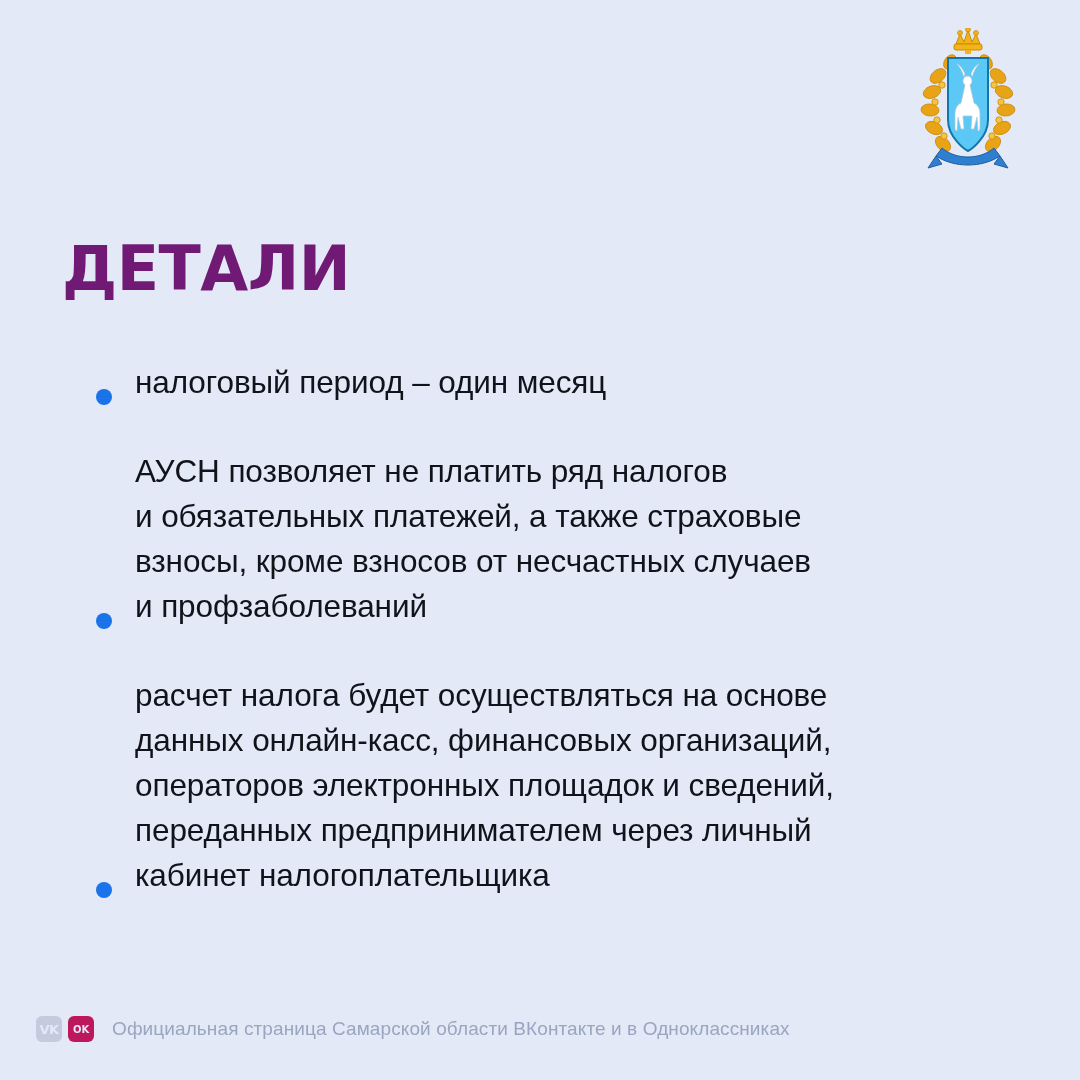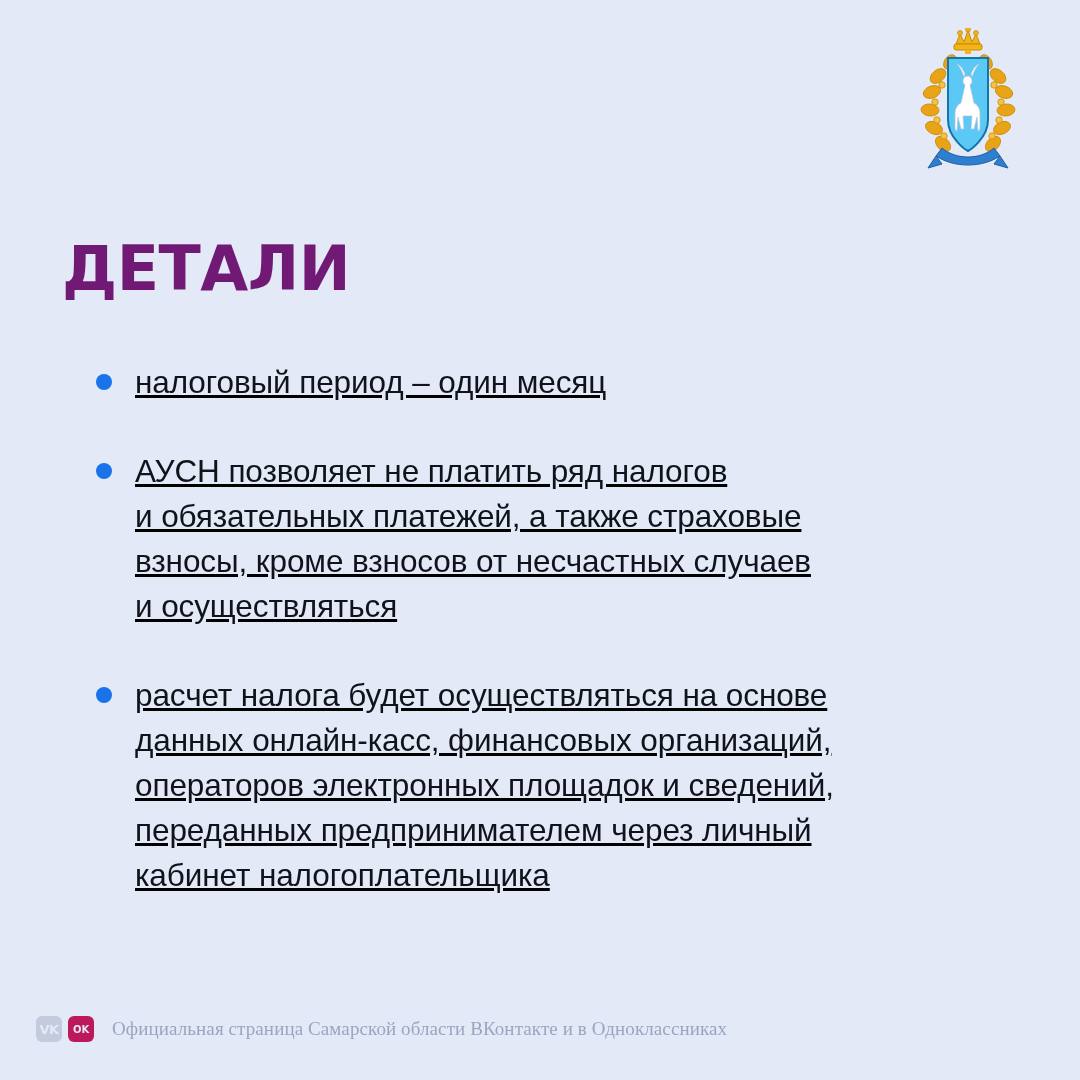--- a/index.html
+++ b/index.html
@@ -45,23 +45,22 @@
 
   
   .bullets {
     position: absolute;
     top: 360px;
     left: 96px;
     width: 930px;
   }
   .bullet {
     display: flex;
-    align-items: flex-start;
+    align-items: flex-end;
     margin-bottom: 44px;
-    text-decoration: underline;
   }
   .bullet:last-child { margin-bottom: 16px; }
   .dot {
     flex: 0 0 auto;
     width: 16px;
     height: 16px;
     border-radius: 50%;
     background: #1a73e8;
     margin-top: 14px;
     margin-right: 23px;
@@ -108,21 +107,20 @@
   .ok-icon {
     background: #be185d;
     color: #e3e9f7;
     font-size: 10px;
     font-weight: 700;
   }
   .footer-text {
     font-size: 19px;
     color: #9aa6c0;
     letter-spacing: 0.1px;
-    font-family: Liberation Serif, serif;
   }
 </style>
 </head>
 <body>
 
 <div class="card">
 
   <div class="emblem">
     <svg viewBox="0 0 120 145" width="120" height="145" xmlns="http://www.w3.org/2000/svg">
 
@@ -184,21 +182,21 @@
     <div class="bullet">
       <span class="dot"></span>
       <div class="bullet-text">налоговый период – один месяц</div>
     </div>
 
     <div class="bullet">
       <span class="dot"></span>
       <div class="bullet-text">АУСН позволяет не платить ряд налогов
 и обязательных платежей, а также страховые
 взносы, кроме взносов от несчастных случаев
-и осуществляться</div>
+и профзаболеваний</div>
     </div>
 
     <div class="bullet">
       <span class="dot"></span>
       <div class="bullet-text">расчет налога будет осуществляться на основе
 данных онлайн-касс, финансовых организаций,
 операторов электронных площадок и сведений,
 переданных предпринимателем через личный
 кабинет налогоплательщика</div>
     </div>

